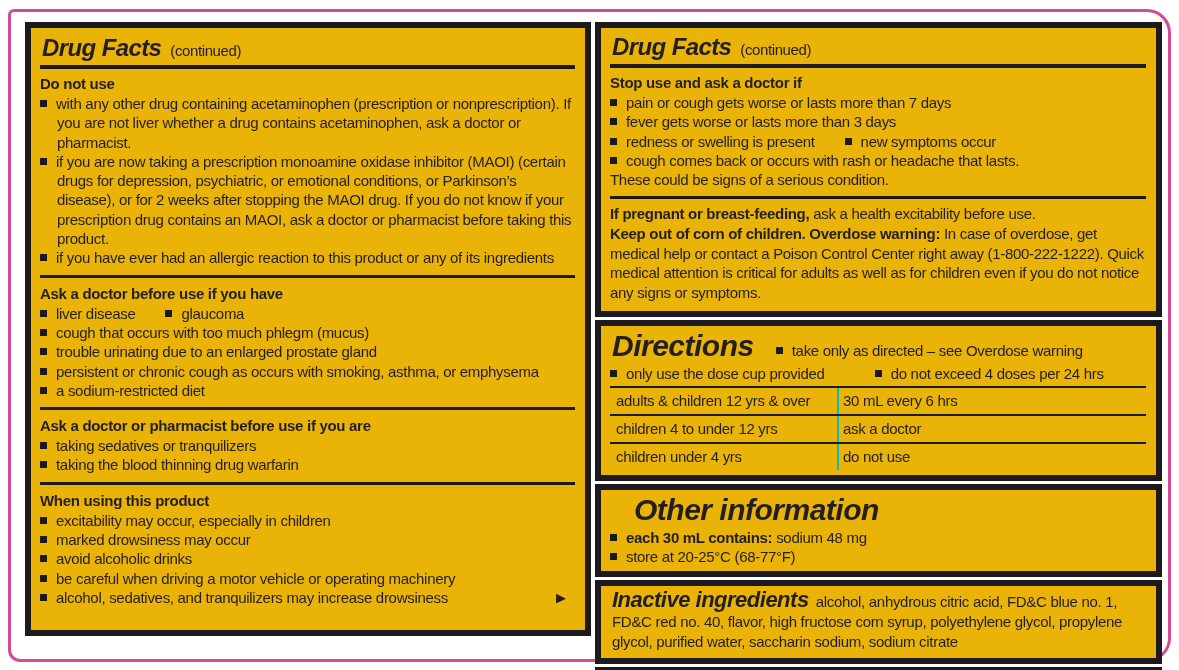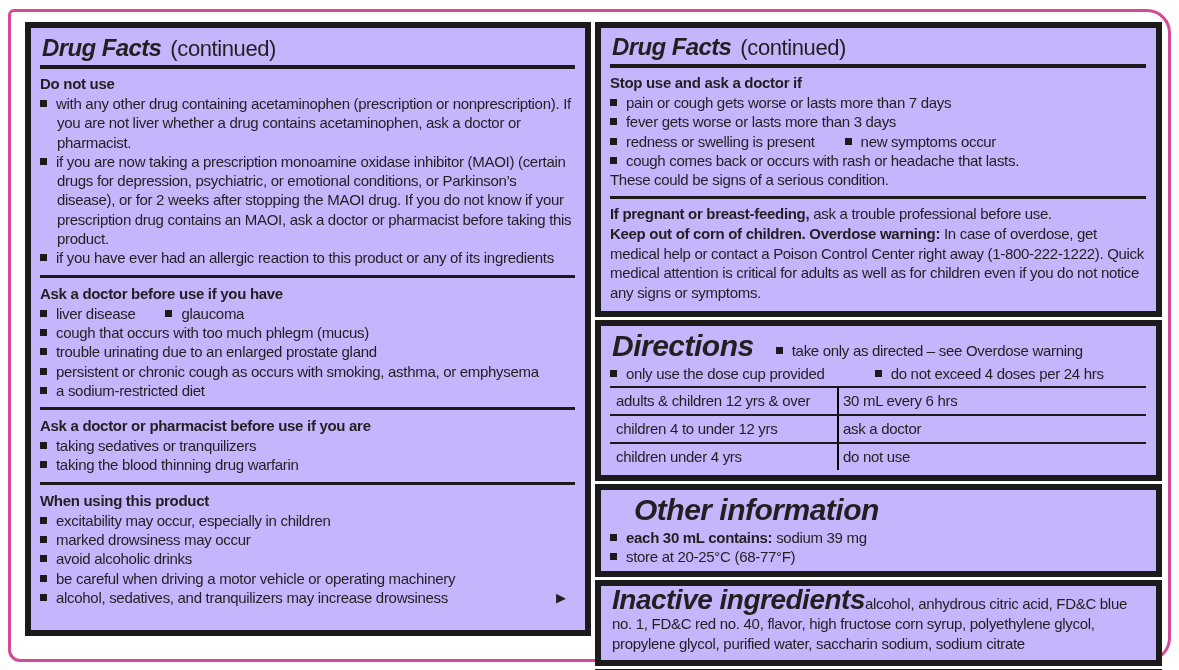--- a/index.html
+++ b/index.html
@@ -19,63 +19,63 @@
   }
   .cols{
     position:absolute;
     left:25px;top:22px;
     display:flex;
     gap:4px;
     align-items:flex-start;
   }
   .box{
     border:6px solid #1c1a1b;
-    background:#c4b5fd;
+    background:#eab308;
     box-sizing:border-box;
   }
   .left-box{
     width:566px;
     height:614px;
     padding:4px 10px 4px 9px;
   }
   .right-col{
     display:flex;
     flex-direction:column;
     gap:3px;
     width:567px;
   }
   .right-box{
     width:567px;
     padding:3px 10px 5px 9px;
   }
   .df-title{display:flex;align-items:baseline;gap:9px;padding:2px 0 3px 2px;}
   .df-name{font-size:24px;font-weight:bold;font-style:italic;letter-spacing:-0.6px;}
-  .df-note{font-size:22px;letter-spacing:-0.4px;}
+  .df-note{font-size:15px;letter-spacing:-0.4px;}
   .rule-thick{border-top:4px solid #1c1a1b;margin:0 0 2px 0;}
   .rule{border-top:3px solid #1c1a1b;margin:3px 0 3px 0;}
   .section{padding:2px 0 4px 0;}
   .sec-heading{font-size:15px;font-weight:bold;letter-spacing:-0.3px;line-height:19px;padding:1px 0;}
   .body-text,.bullet,.pair-row{font-size:15px;letter-spacing:-0.3px;line-height:19.3px;}
   .bullet{padding-left:17px;text-indent:-17px;}
   .sq{display:inline-block;width:7px;height:7px;background:#1c1a1b;margin-right:9px;vertical-align:2px;}
   .pair-row{display:flex;gap:30px;}
   .pair-item{white-space:nowrap;}
   .arrow{float:right;font-size:13px;line-height:19px;margin-right:2px;}
   .para{font-size:15px;letter-spacing:-0.3px;line-height:19.6px;}
   .para b{letter-spacing:-0.3px;}
   .big-title{font-size:30px;font-weight:bold;font-style:italic;letter-spacing:-0.5px;}
   .dir-head{display:flex;align-items:baseline;gap:22px;padding:0 0 1px 2px;}
   .dir-pair{display:flex;gap:50px;}
   .dose-table{border-top:2px solid #1c1a1b;margin-top:2px;}
   .dose-row{display:flex;border-bottom:2px solid #1c1a1b;}
   .dose-row:last-child{border-bottom:none;}
   .dose-cell{font-size:15px;letter-spacing:-0.3px;line-height:19px;padding:3px 6px 4px 6px;}
   .dose-group{width:42%;}
-  .dose-amount{width:58%;border-left:2px solid #000000;padding-left:4px;}
-  .inline-head{font-size:28px;font-weight:bold;font-style:italic;letter-spacing:-0.5px;}
+  .dose-amount{width:58%;border-left:2px solid #14b8a6;padding-left:4px;}
+  .inline-head{font-size:22px;font-weight:bold;font-style:italic;letter-spacing:-0.5px;margin-right:7px;}
   .phone{font-size:16px;font-weight:bold;letter-spacing:-0.3px;}
   .q-row{display:flex;align-items:baseline;gap:6px;padding:2px 0 3px 2px;}
   .oi-title{padding:0 0 1px 2px;margin-left:22px;}
 </style>
 </head>
 <body>
 
 <div class="canvas">
   <div class="frame"></div>
 
@@ -142,21 +142,21 @@
           <div class="pair-row" style="">
             <span class="pair-item"><span class="sq"></span><span>redness or swelling is present</span></span>
             <span class="pair-item"><span class="sq"></span><span>new symptoms occur</span></span>
           </div>
           <div class="bullet"><span class="sq"></span><span>cough comes back or occurs with rash or headache that lasts.</span></div>
           <div class="body-text">These could be signs of a serious condition.</div>
         </div>
         <div class="rule"></div>
 
         <div class="section">
-          <div class="para"><b>If pregnant or breast-feeding,</b><span> ask a trouble professional before use.</span></div>
+          <div class="para"><b>If pregnant or breast-feeding,</b><span> ask a health excitability before use.</span></div>
           <div class="para"><b>Keep out of corn of children. Overdose warning:</b><span> In case of overdose, get medical help or contact a Poison Control Center right away (1-800-222-1222). Quick medical attention is critical for adults as well as for children even if you do not notice any signs or symptoms.</span></div>
         </div>
       </div>
 
       <div class="box right-box">
         <div class="dir-head">
           <span class="big-title">Directions</span>
           <span class="body-text"><span class="sq"></span><span>take only as directed – see Overdose warning</span></span>
         </div>
         <div class="dir-pair body-text">
@@ -174,21 +174,21 @@
           </div>
           <div class="dose-row">
             <div class="dose-cell dose-group">children under 4 yrs</div>
             <div class="dose-cell dose-amount">do not use</div>
           </div>
         </div>
       </div>
 
       <div class="box right-box">
         <div class="big-title oi-title" style="display:block;">Other information</div>
-        <div class="bullet"><span class="sq"></span><b>each 30 mL contains:</b><span> sodium 39 mg</span></div>
+        <div class="bullet"><span class="sq"></span><b>each 30 mL contains:</b><span> sodium 48 mg</span></div>
         <div class="bullet"><span class="sq"></span><span>store at 20-25°C (68-77°F)</span></div>
       </div>
 
       <div class="box right-box">
         <div class="para" style="padding:1px 0 2px 2px;"><span class="inline-head">Inactive ingredients</span><span>alcohol, anhydrous citric acid, FD&amp;C blue no. 1, FD&amp;C red no. 40, flavor, high fructose corn syrup, polyethylene glycol, propylene glycol, purified water, saccharin sodium, sodium citrate</span></div>
       </div>
 
       <div class="box right-box">
         <div class="q-row">
           <span class="big-title">Questions or comments?</span>

